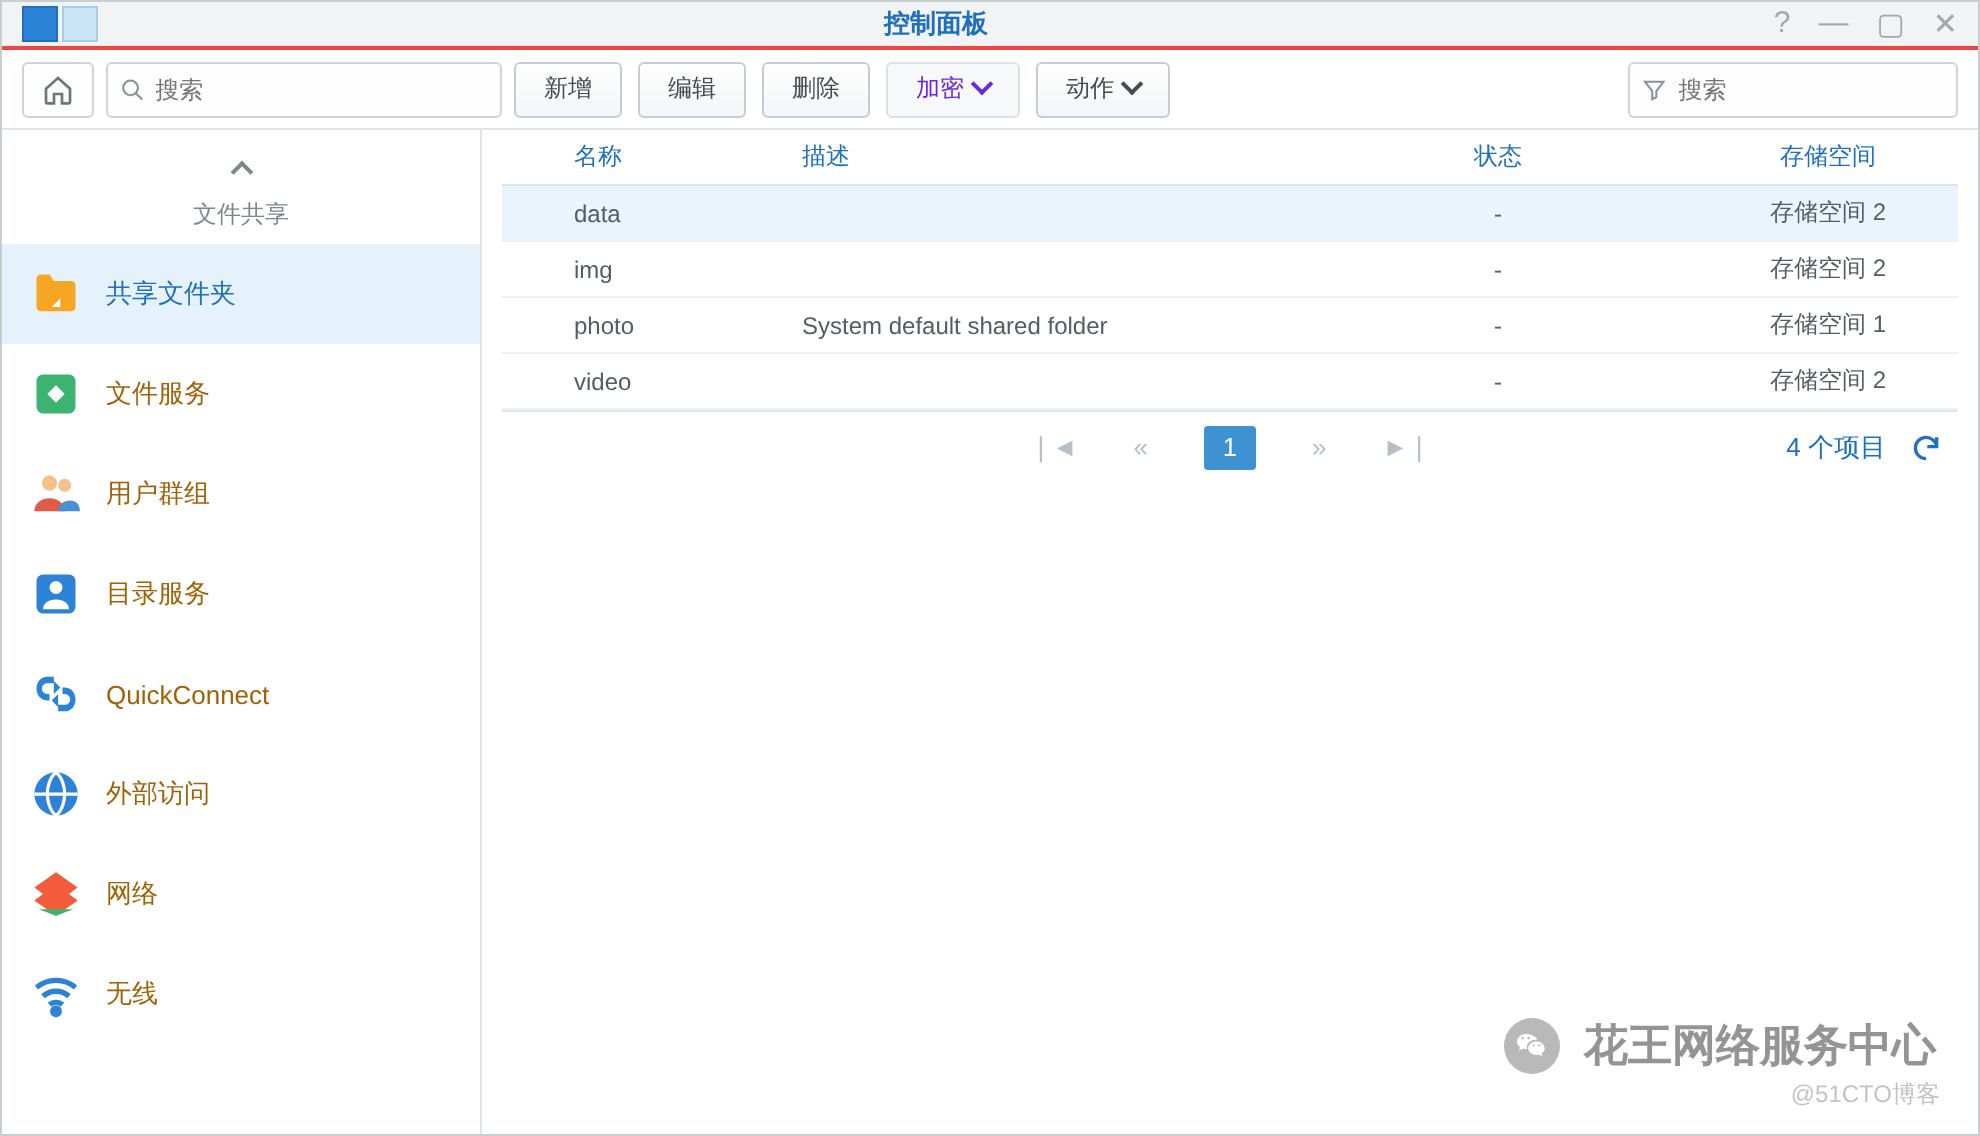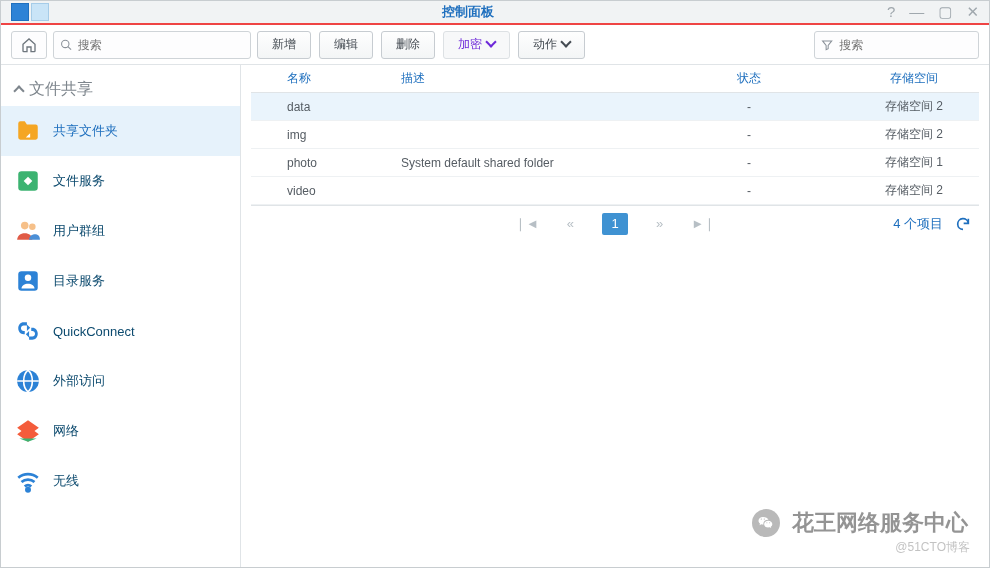--- a/index.html
+++ b/index.html
@@ -103,31 +103,32 @@
   border-right: 1px solid #e0e4e7;
   overflow-y: auto;
   padding-top: 4px;
 }
 .section-header {
   display: flex;
   align-items: center;
   gap: 6px;
   color: #7e868d;
   padding: 10px 14px 6px 14px;
-  font-size: 16px;
+  font-size: 12px;
   cursor: pointer;
+  flex-direction: column;
 }
 .sidebar-item {
   display: flex;
   align-items: center;
   gap: 12px;
   height: 50px;
   padding: 0 14px;
   cursor: pointer;
-  color: #0c4a6e;
+  color: #a16207;
 }
 .sidebar-item.active { background: #e6f2fb; color: #1e6fbe; }
 .sidebar-icon { width: 26px; height: 26px; display: inline-flex; align-items: center; justify-content: center; border-radius: 4px; }
 .main {
   flex: 1;
   display: flex;
   flex-direction: column;
   padding: 0 10px;
 }
 .table { width: 100%; }

